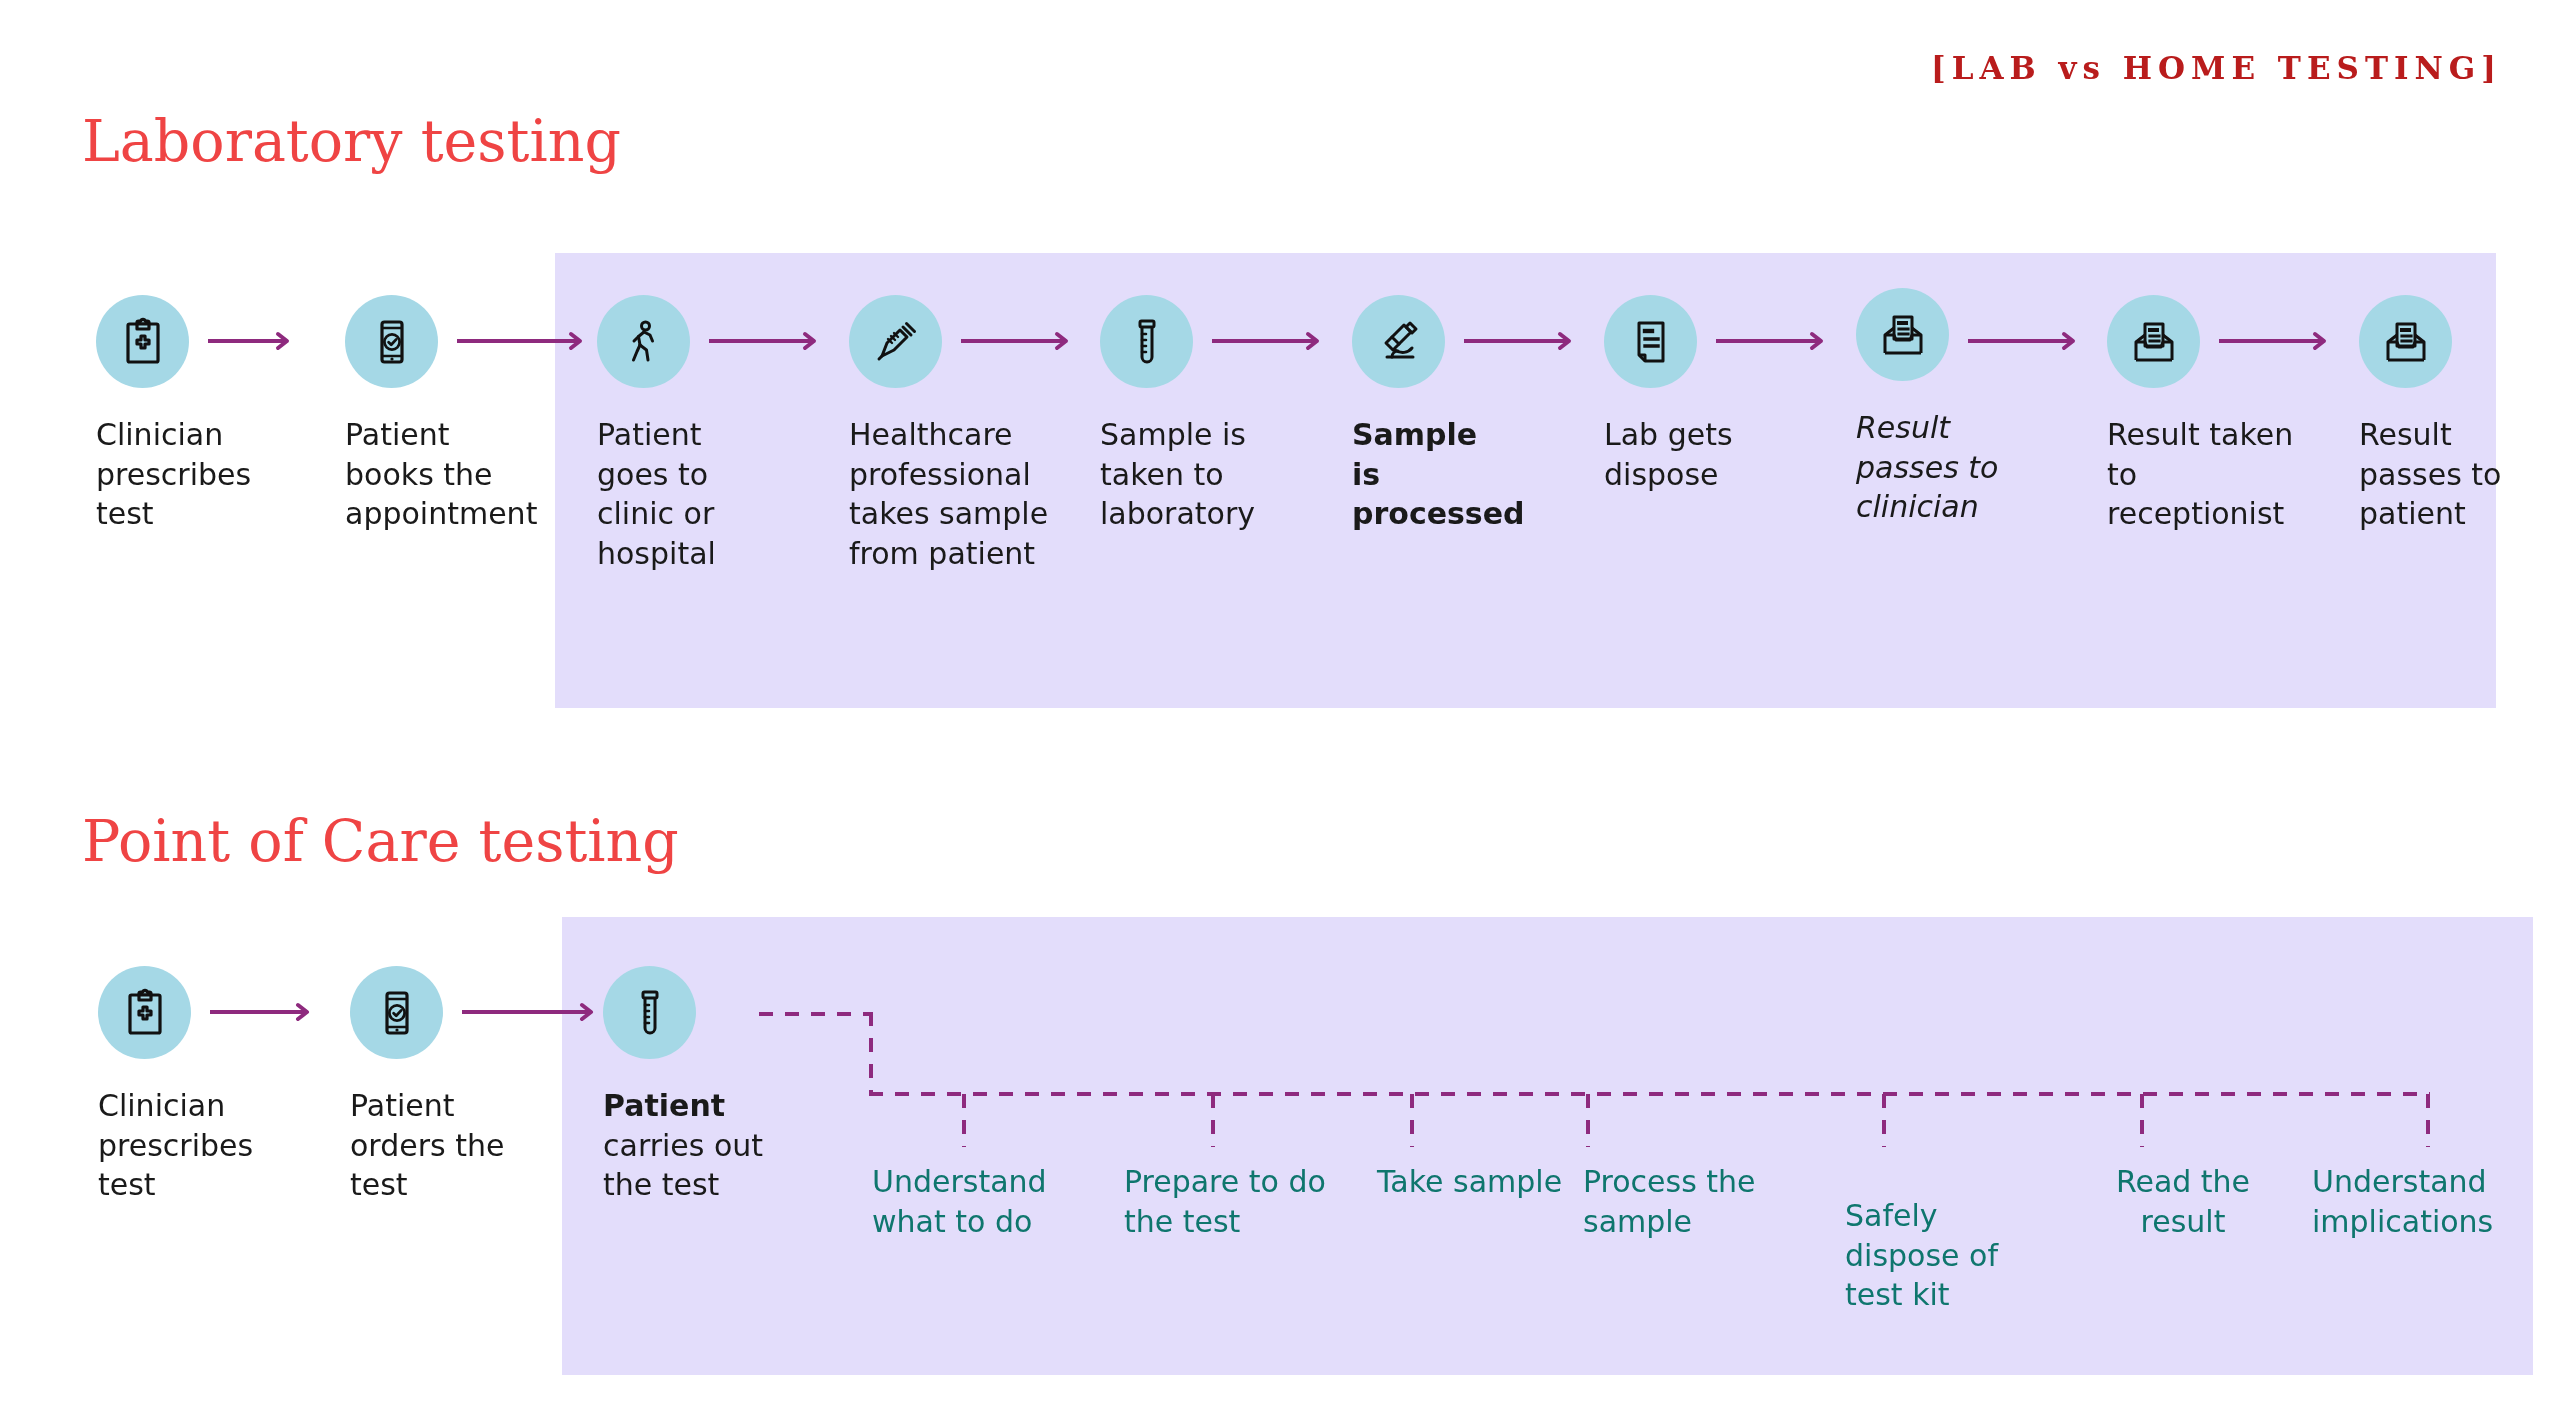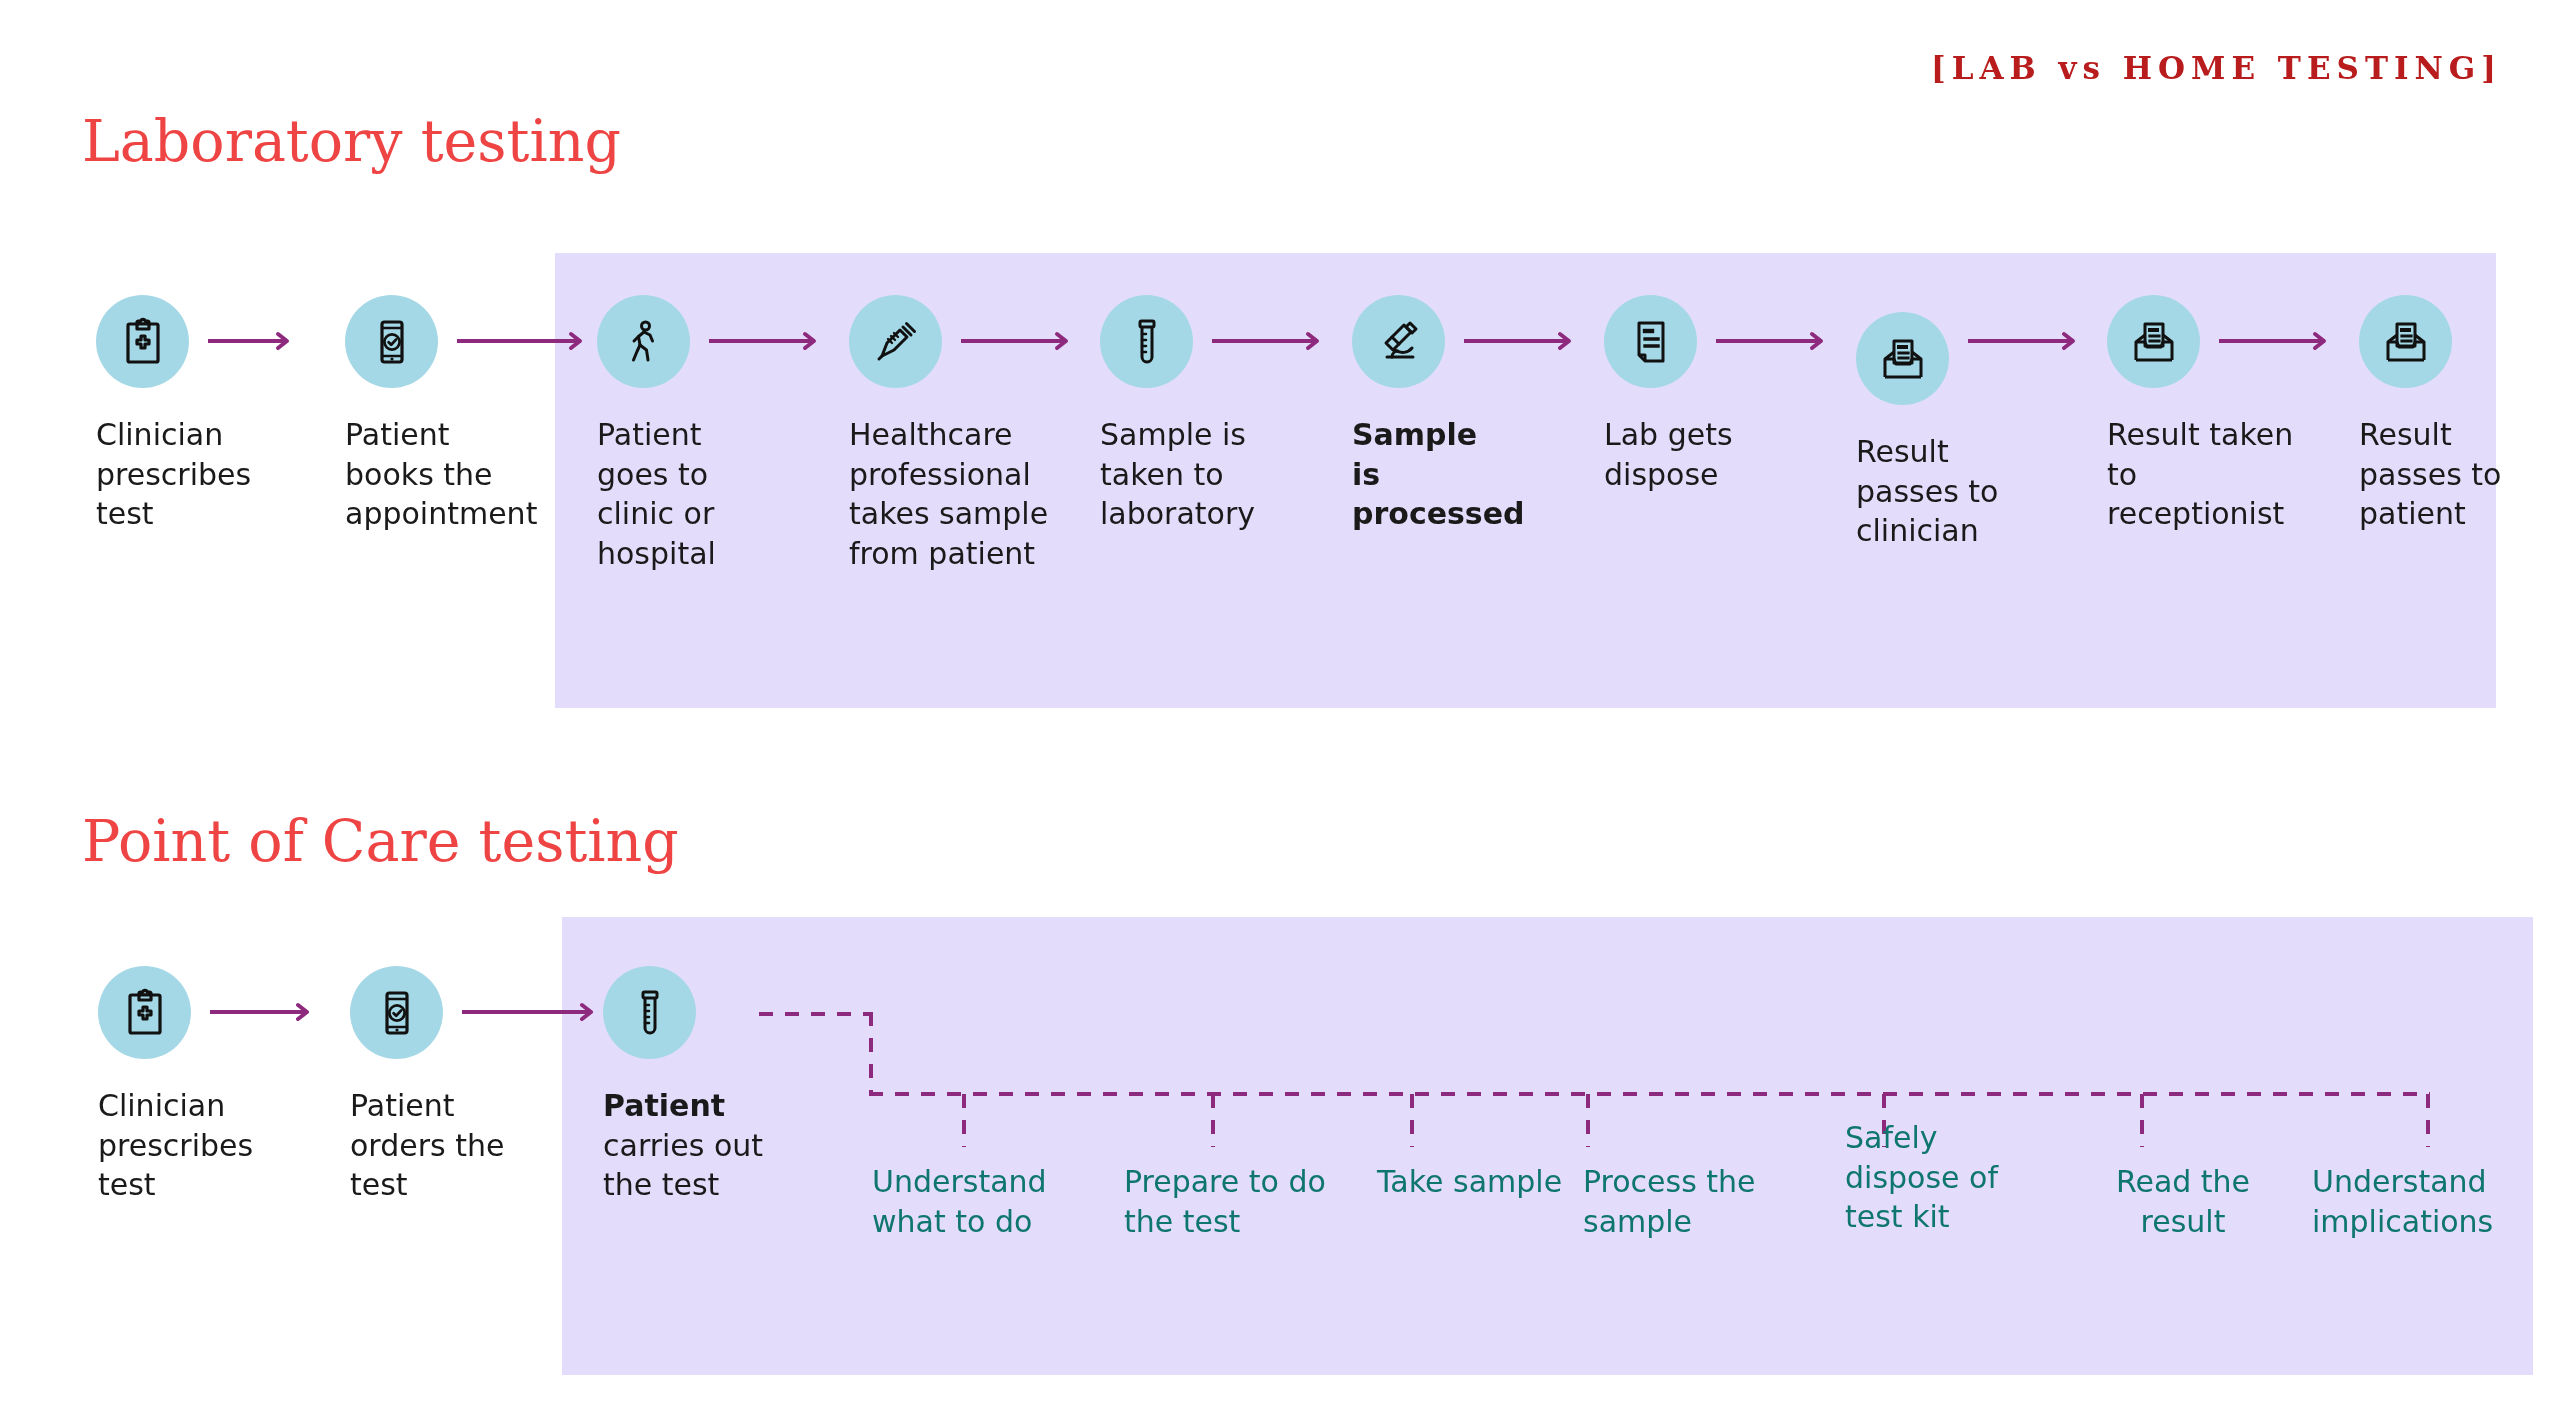--- a/index.html
+++ b/index.html
@@ -258,21 +258,21 @@
   <div class="step-label w160">Lab gets dispose</div>
 </div>
 
 <div class="arrow" style="left:1716px; top:331px;">
   <svg width="112" height="20" viewBox="0 0 112 20">
       <path d="M0 10h102" stroke="#8e2a7e" stroke-width="4"></path>
       <path d="M96 3l9 7-9 7" stroke="#8e2a7e" stroke-width="4" fill="none" stroke-linecap="round" stroke-linejoin="round"></path>
     </svg>
 </div>
 
-<div class="step" style="left:1856px; top:312px;">
+<div class="step" style="left:1856px; top:288px;font-style:italic;">
   <div class="circle">
     <svg width="52" height="52" viewBox="0 0 52 52" fill="none" stroke="#111" stroke-width="3" stroke-linejoin="round">
       <path d="M17 8h18v22H17z"></path>
       <path d="M22 14h7" stroke-width="4" stroke-linecap="square"></path>
       <path d="M22 20h9M22 25h9" stroke-width="3.2" stroke-linecap="square"></path>
       <path d="M8 44V26l9-7M44 44V26l-9-7"></path>
       <path d="M8 26h9l2 5h14l2-5h9"></path>
       <path d="M8 44h36"></path>
     </svg>
   </div>
@@ -385,15 +385,15 @@
     <path d="M1884 1094 V1147"></path>
     <path d="M2142 1094 V1147"></path>
     <path d="M2428 1094 V1147"></path>
   </g>
 </svg>
 
 <div class="substep" style="left:872px; top:1162px;">Understand what to do</div>
 <div class="substep" style="left:1124px; top:1162px;">Prepare to do the test</div>
 <div class="substep" style="left:1377px; top:1162px;">Take sample</div>
 <div class="substep" style="left:1583px; top:1162px;">Process the sample</div>
-<div class="substep" style="left:1845px; top:1118px;">Safely dispose of test kit</div>
+<div class="substep" style="left:1845px; top:1196px;">Safely dispose of test kit</div>
 <div class="substep" style="left:2078px; top:1162px;text-align:center;">Read the result</div>
 <div class="substep" style="left:2312px; top:1162px; width:230px;">Understand implications</div>
 
 </body></html>

